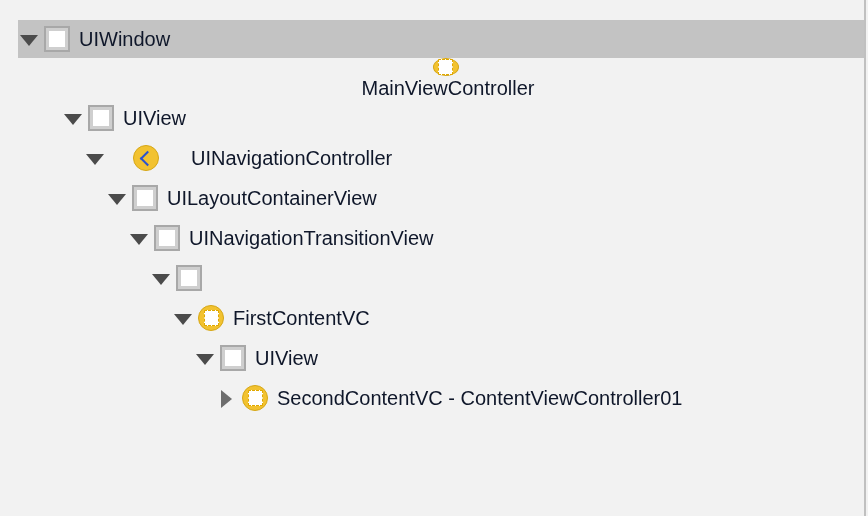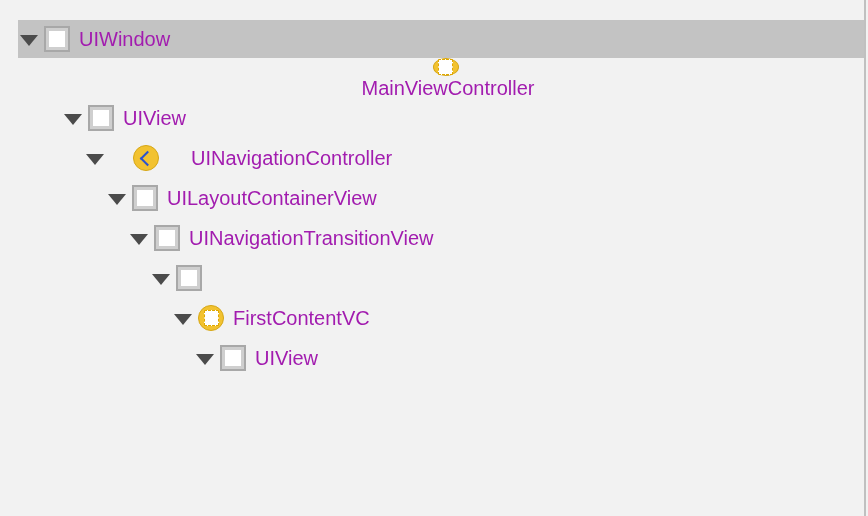--- a/index.html
+++ b/index.html
@@ -173,21 +173,21 @@
     line-height: 5px;
     color: #5b7fd0;
     font-family: "Liberation Sans", sans-serif;
     letter-spacing: 0.2px;
   }
   .icon-navbar .body { background: #f4f4f4; height: 14px; }
 
   .node-label {
     font-family: "Liberation Sans", sans-serif;
     font-size: 20px;
-    color: #a21caf;
+    color: #0f172a;
     white-space: nowrap;
     line-height: 24px;
   }
 </style>
 </head>
 <body>
 
 <div id="debug-view-hierarchy">
 
   <div class="pane-divider"></div>
@@ -236,15 +236,22 @@
         <div class="node-icon icon-vc">
           <div class="inner"></div>
         </div>
         <span class="node-label">FirstContentVC</span>
       </div>
       <div class="tree-row" style="padding-left: 176px;">
         <div class="disclosure open"></div>
         <div class="node-icon icon-view"></div>
         <span class="node-label">UIView</span>
       </div>
+      <div class="tree-row" style="padding-left: 198px;">
+        <div class="disclosure closed"></div>
+        <div class="node-icon icon-vc">
+          <div class="inner"></div>
+        </div>
+        <span class="node-label">SecondContentVC - ContentViewController01</span>
+      </div>
     </div>
 
 </div>
 
 </body></html>

